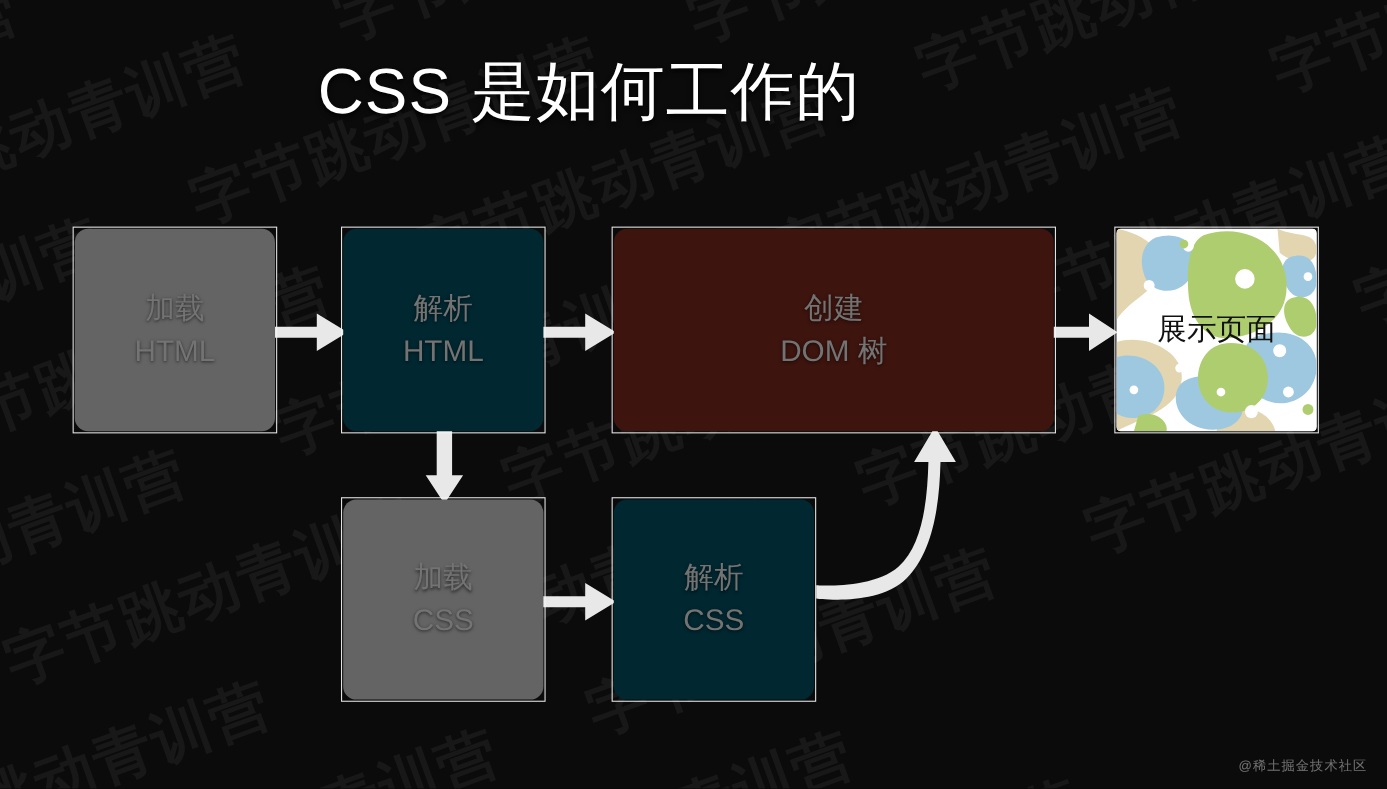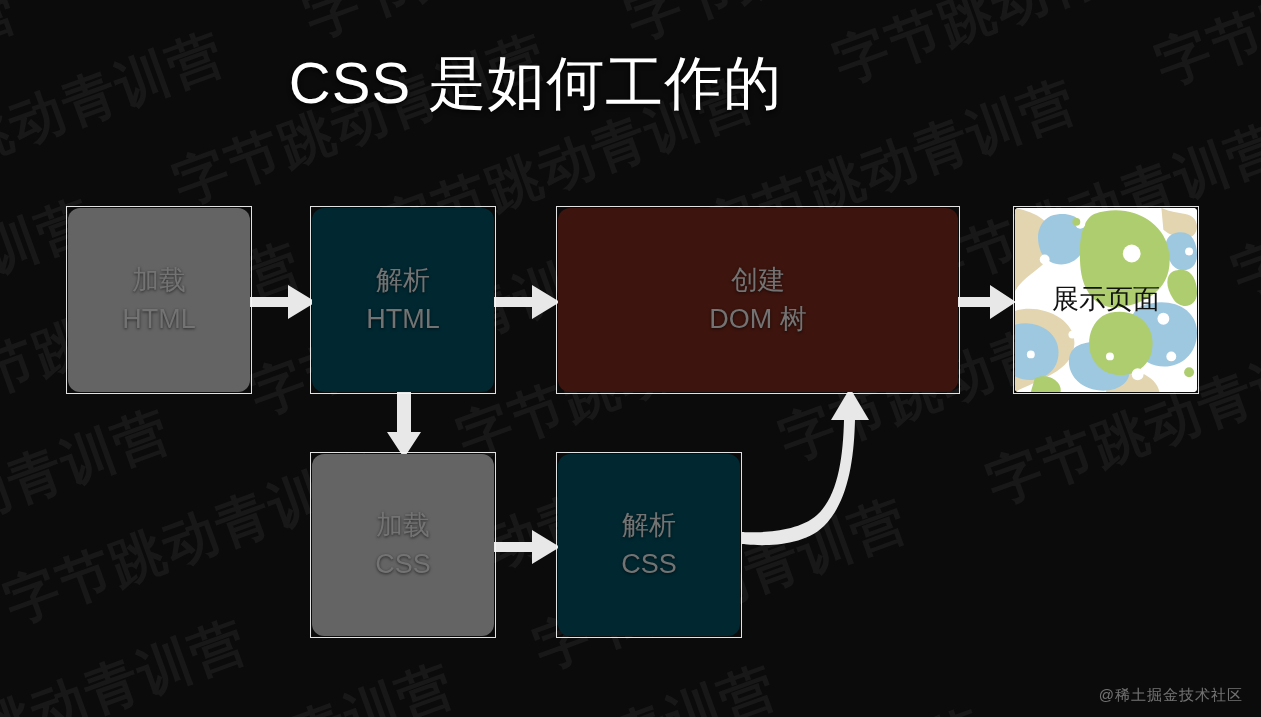--- a/index.html
+++ b/index.html
@@ -128,21 +128,21 @@
     text-shadow: 0 1px 4px rgba(0,0,0,0.8);
   }
 
   
   #credit {
     position: absolute;
     right: 18px;
     bottom: 12px;
     z-index: 7;
     color: rgba(255,255,255,0.42);
-    font-size: 15px;
+    font-size: 12px;
     letter-spacing: 1px;
   }
 </style>
 </head>
 <body>
 
 <div id="slide">
 
   <div id="watermark-layer">
     <div class="wm-row">

